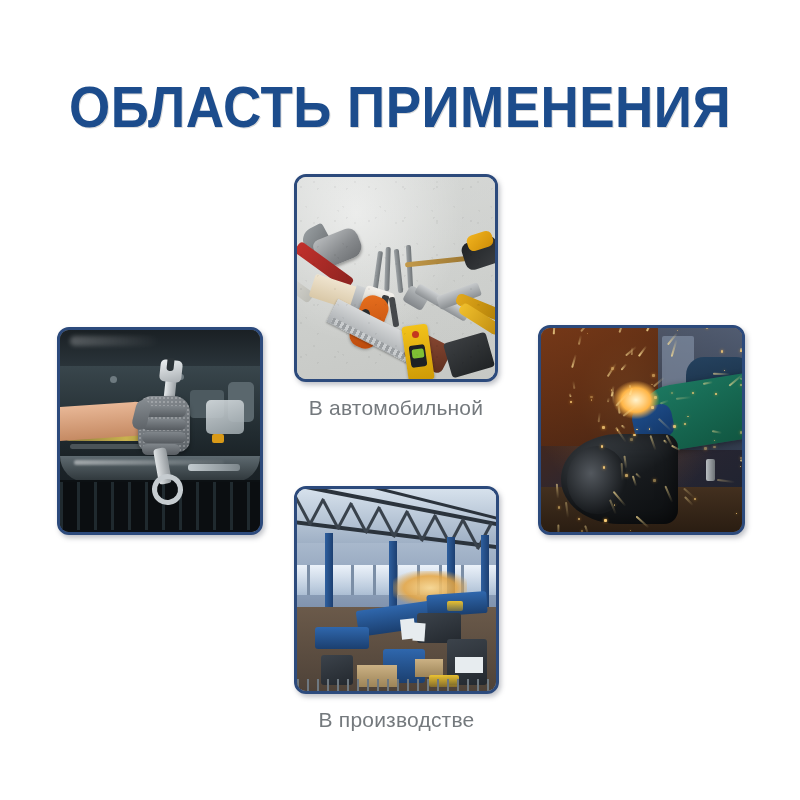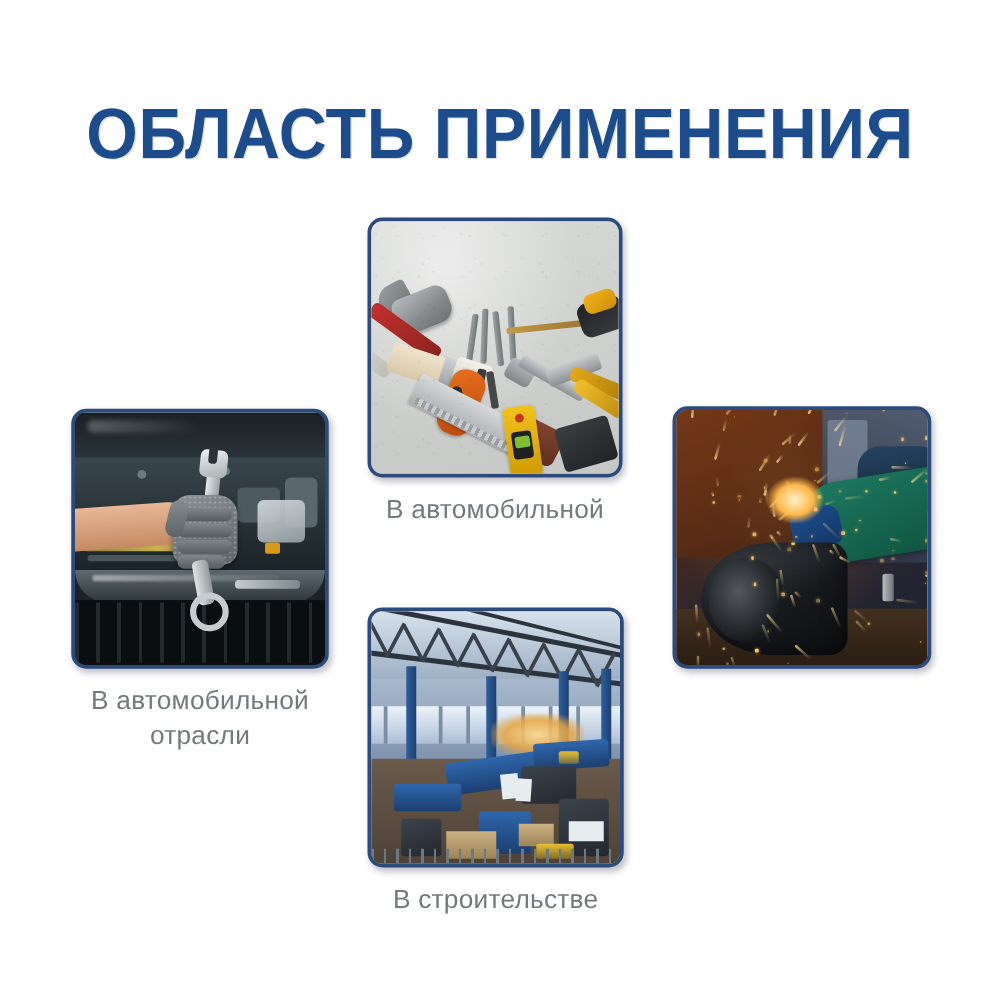--- a/index.html
+++ b/index.html
@@ -324,21 +324,20 @@
         <div class="au glove"></div>
         <div class="au finger f1"></div>
         <div class="au finger f2"></div>
         <div class="au finger f3"></div>
         <div class="au finger f4"></div>
         <div class="au thumb"></div>
         <div class="au wrench-low"></div>
         <div class="au wrench-ring"></div>
       </div>
     </div>
-    <div class="card-label">В автомобильной отрасли</div>
   </div>
 
   <div class="card" id="card-metalwork">
     <div class="card-frame">
       <div class="photo photo-metal">
         <div class="mt m-bg-rust"></div>
         <div class="mt m-bg-cool"></div>
         <div class="mt m-window"></div>
         <div class="mt m-lamp"></div>
         <div class="mt shoulder"></div>
@@ -508,16 +507,16 @@
         <div class="fc pallet p1"></div>
         <div class="fc pallet p2"></div>
         <div class="fc crate-w cw1"></div>
         <div class="fc crate-w cw2"></div>
         <div class="fc crate-w cw3"></div>
         <div class="fc yellow-m ym1"></div>
         <div class="fc yellow-m ym2"></div>
         <div class="fc railing"></div>
       </div>
     </div>
-    <div class="card-label">В строительстве</div>
+    <div class="card-label">В производстве</div>
   </div>
 
 </div>
 
 </body></html>

